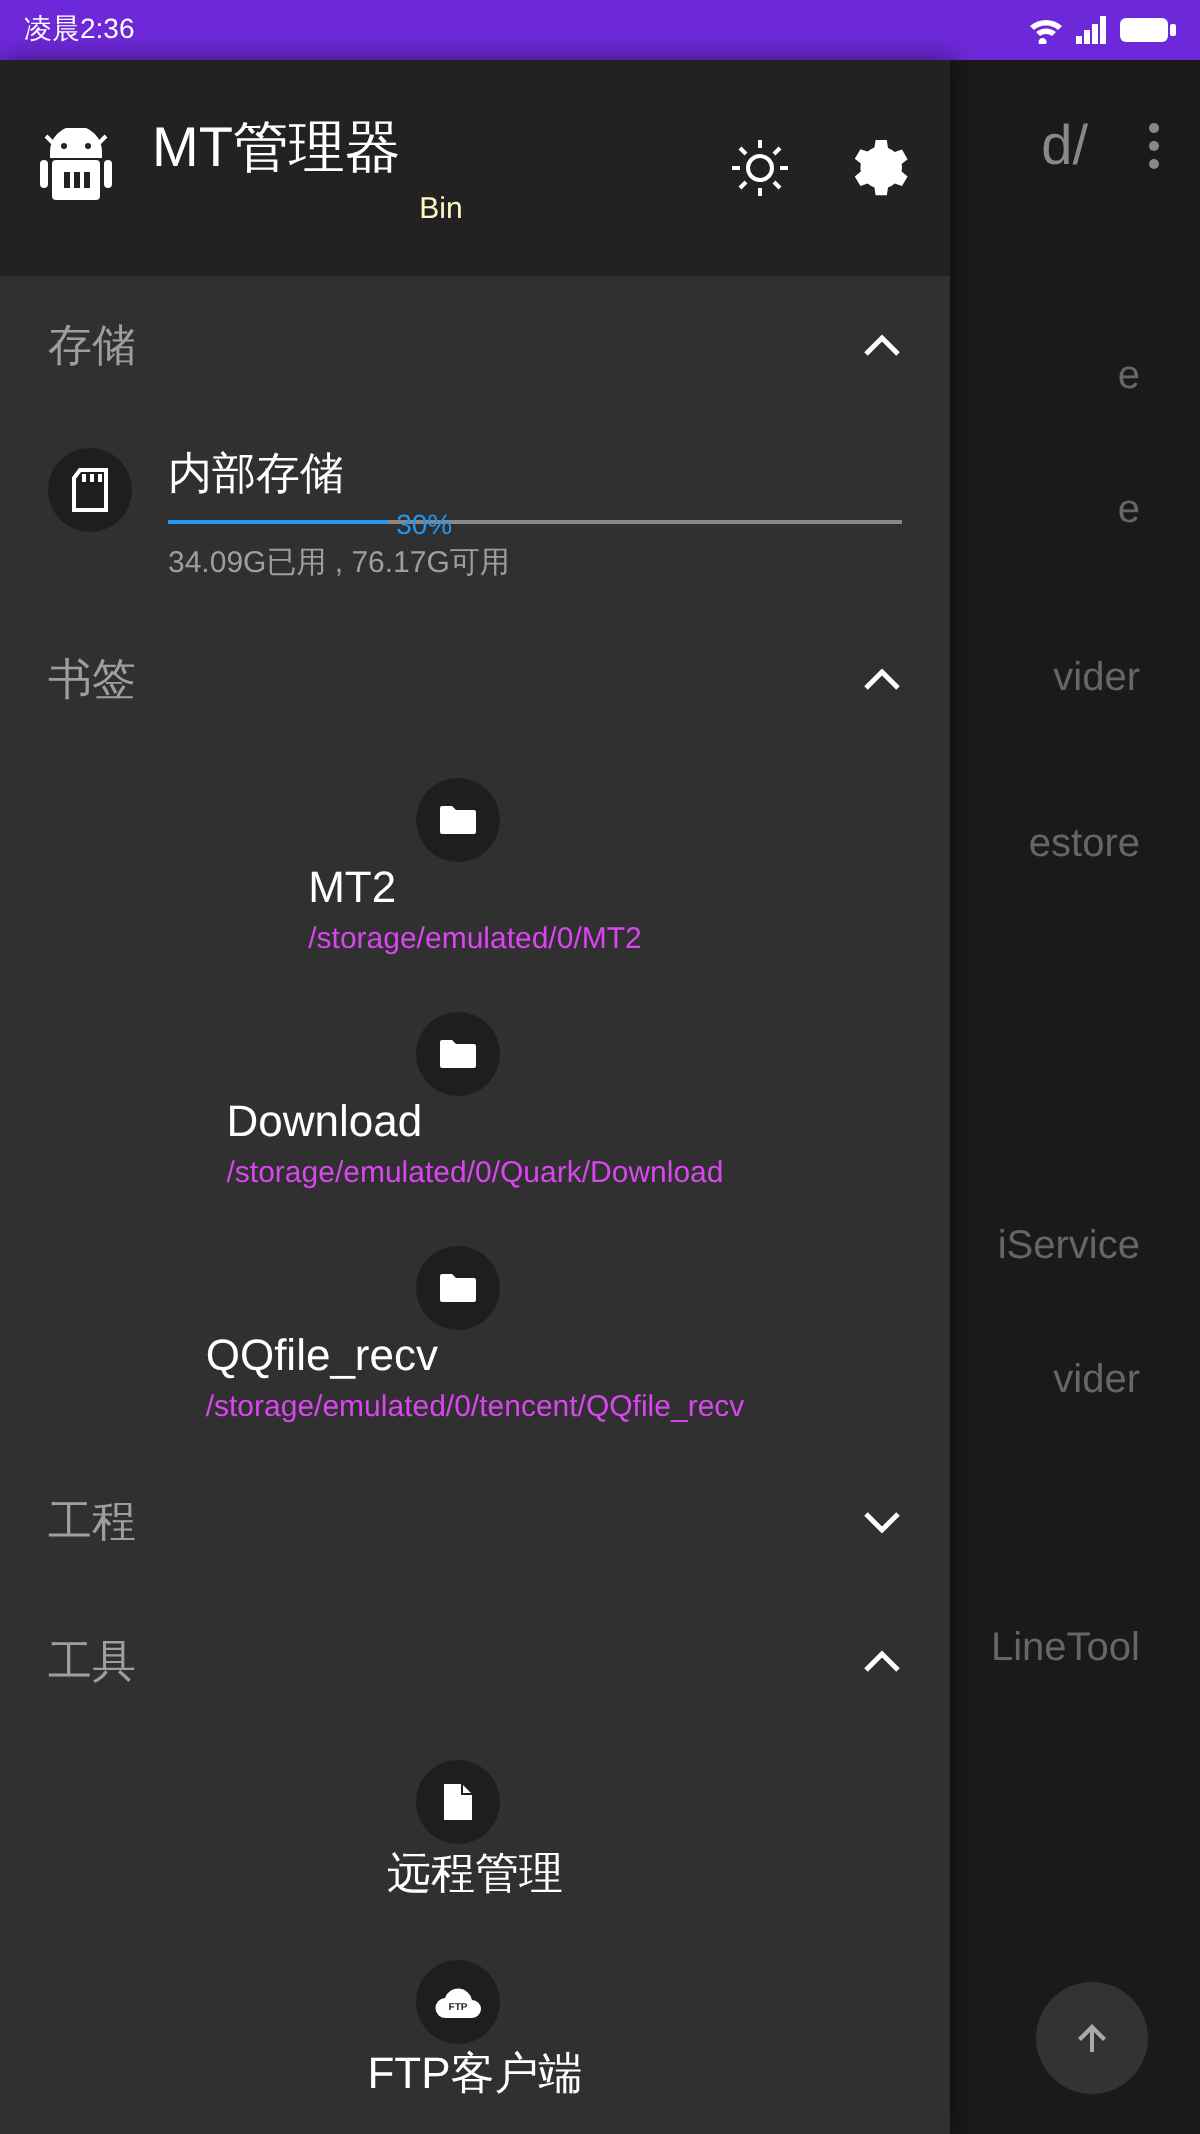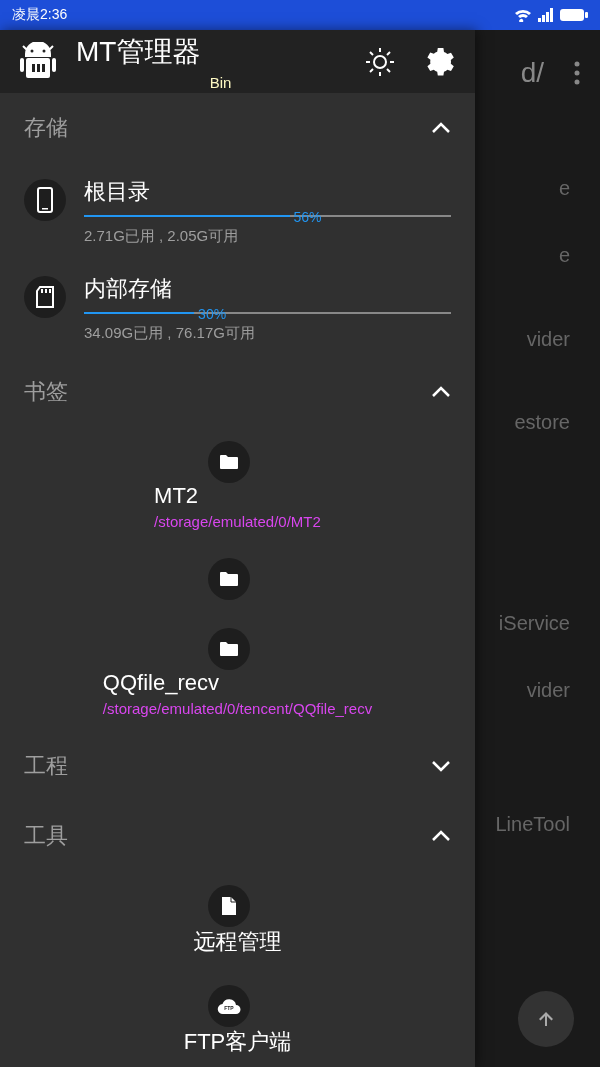--- a/index.html
+++ b/index.html
@@ -11,21 +11,21 @@
       color: #fff;
       overflow: hidden;
       position: relative;
     }
     .status-bar {
       height: 30px;
       display: flex;
       align-items: center;
       justify-content: space-between;
       padding: 0 12px;
-      background: #1d4ed8;
+      background: #6d28d9;
       font-size: 14px;
     }
     .status-icons {
       display: flex;
       gap: 6px;
       align-items: center;
     }
     .backdrop {
       position: absolute;
       top: 30px;
@@ -62,21 +62,21 @@
       position: absolute;
       top: 30px;
       left: 0;
       width: 475px;
       height: calc(100% - 30px);
       background: #303030;
       box-shadow: 2px 0 12px rgba(0,0,0,0.5);
       overflow-y: auto;
     }
     .drawer-header {
-      height: 63px;
+      height: 108px;
       display: flex;
       align-items: center;
       padding: 0 20px;
       background: #222;
     }
     .app-icon { margin-right: 20px; }
     .app-title-block { flex: 1; }
     .app-title { font-size: 28px; font-weight: 500; }
     .app-subtitle { font-size: 15px; color: #fef9c3; margin-top: 3px; text-align: center; }
     .hdr-icons { display: flex; gap: 30px; align-items: center; }
@@ -265,38 +265,20 @@
     </div>
   </div>
 
   <div class="section-header">
     <span>存储</span>
     <svg width="20" height="12" viewBox="0 0 20 12">
         <path d="M2 10l8-8 8 8" stroke="#fff" stroke-width="2.5" fill="none"></path>
       </svg>
   </div>
 
-  <div class="storage-item">
-    <div class="storage-icon">
-      <svg width="16" height="26" viewBox="0 0 16 26">
-          <rect x="1" y="1" width="14" height="24" rx="2" fill="none" stroke="#fff" stroke-width="2"></rect>
-          <rect x="5" y="21" width="6" height="1.5" fill="#fff"></rect>
-        </svg>
-    </div>
-    <div class="storage-body">
-      <div class="storage-title">根目录</div>
-      <div class="progress-wrap">
-        <div class="progress-track">
-            <div class="progress-fill" style="width:56%"></div>
-          </div>
-        <span class="progress-pct" style="left:56%">56%</span>
-      </div>
-      <div class="storage-stats">2.71G已用 , 2.05G可用</div>
-    </div>
-  </div>
 
   <div class="storage-item">
     <div class="storage-icon">
       <svg width="18" height="22" viewBox="0 0 18 22">
           <path d="M4 1h13v20H1V5z" fill="none" stroke="#fff" stroke-width="2"></path>
           <rect x="5" y="3" width="2" height="4" fill="#fff"></rect>
           <rect x="9" y="3" width="2" height="4" fill="#fff"></rect>
           <rect x="13" y="3" width="2" height="4" fill="#fff"></rect>
         </svg>
     </div>
@@ -330,20 +312,24 @@
       <div class="bm-path">/storage/emulated/0/MT2</div>
     </div>
   </div>
 
   <div class="bookmark-item">
     <div class="bm-icon">
         <svg width="20" height="16" viewBox="0 0 20 16">
           <path d="M1 2a1 1 0 011-1h5l2 2h9a1 1 0 011 1v10a1 1 0 01-1 1H2a1 1 0 01-1-1z" fill="#fff"></path>
         </svg>
       </div>
+    <div class="bm-body">
+      <div class="bm-title">Download</div>
+      <div class="bm-path">/storage/emulated/0/Quark/Download</div>
+    </div>
   </div>
 
   <div class="bookmark-item">
     <div class="bm-icon">
         <svg width="20" height="16" viewBox="0 0 20 16">
           <path d="M1 2a1 1 0 011-1h5l2 2h9a1 1 0 011 1v10a1 1 0 01-1 1H2a1 1 0 01-1-1z" fill="#fff"></path>
         </svg>
       </div>
     <div class="bm-body">
       <div class="bm-title">QQfile_recv</div>

